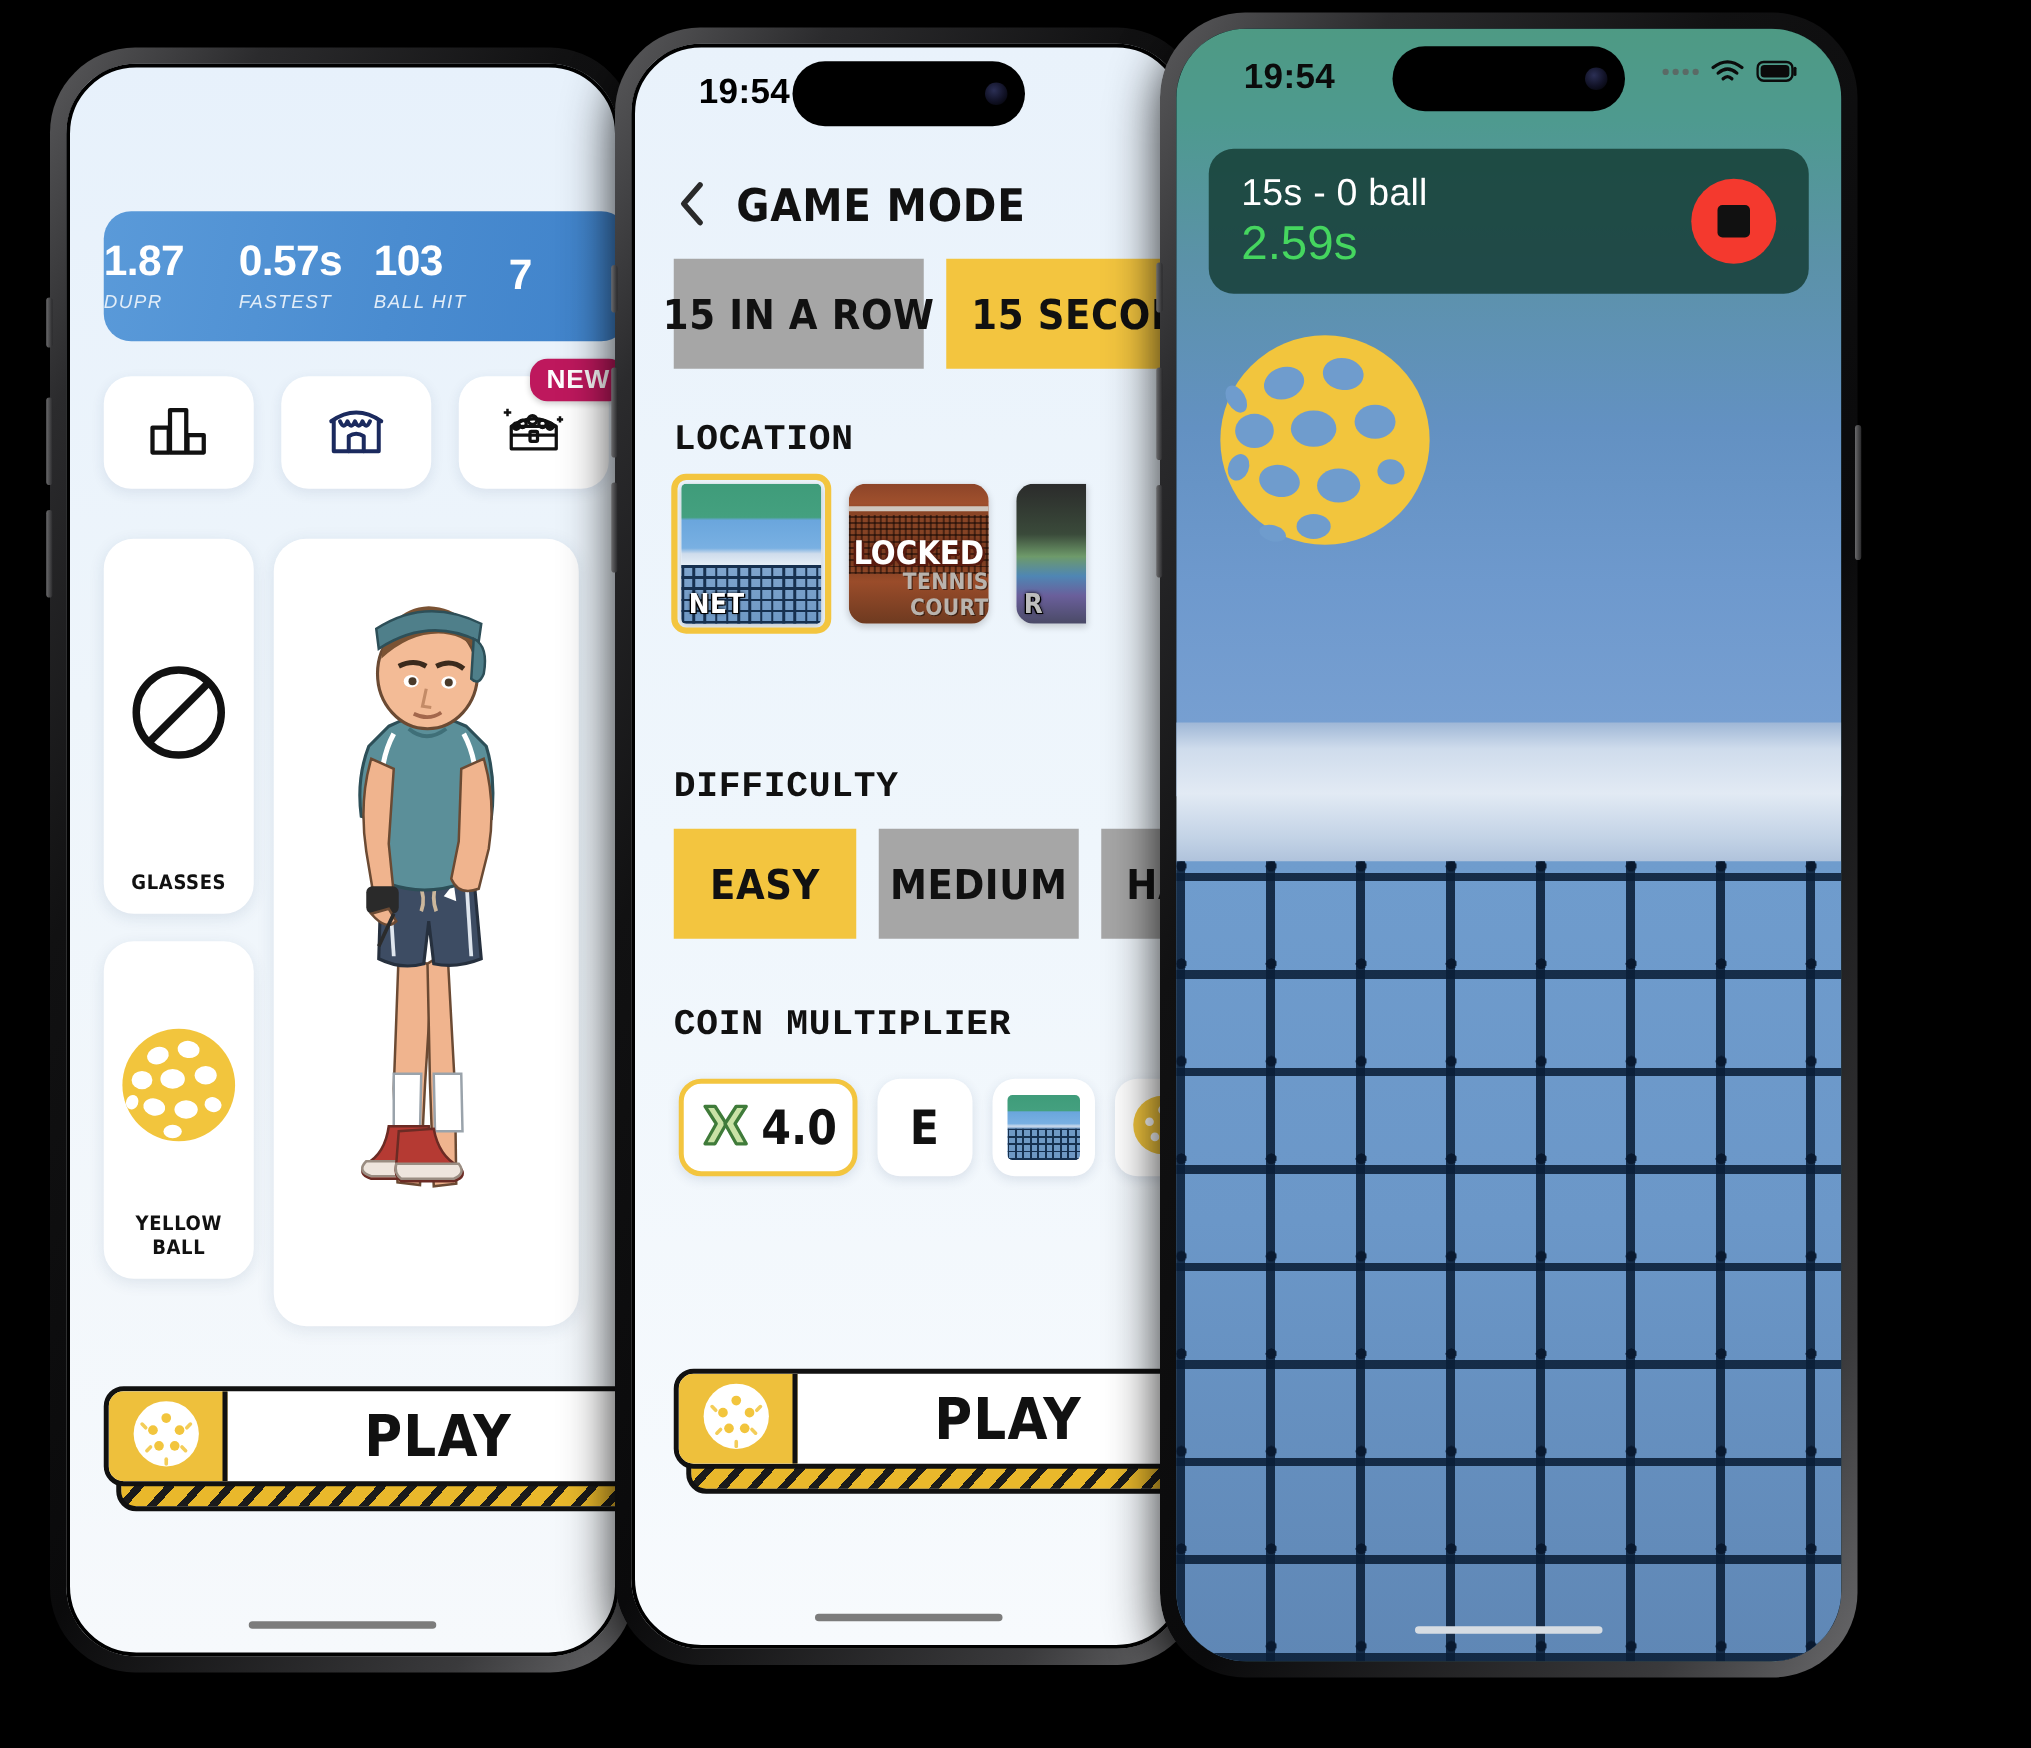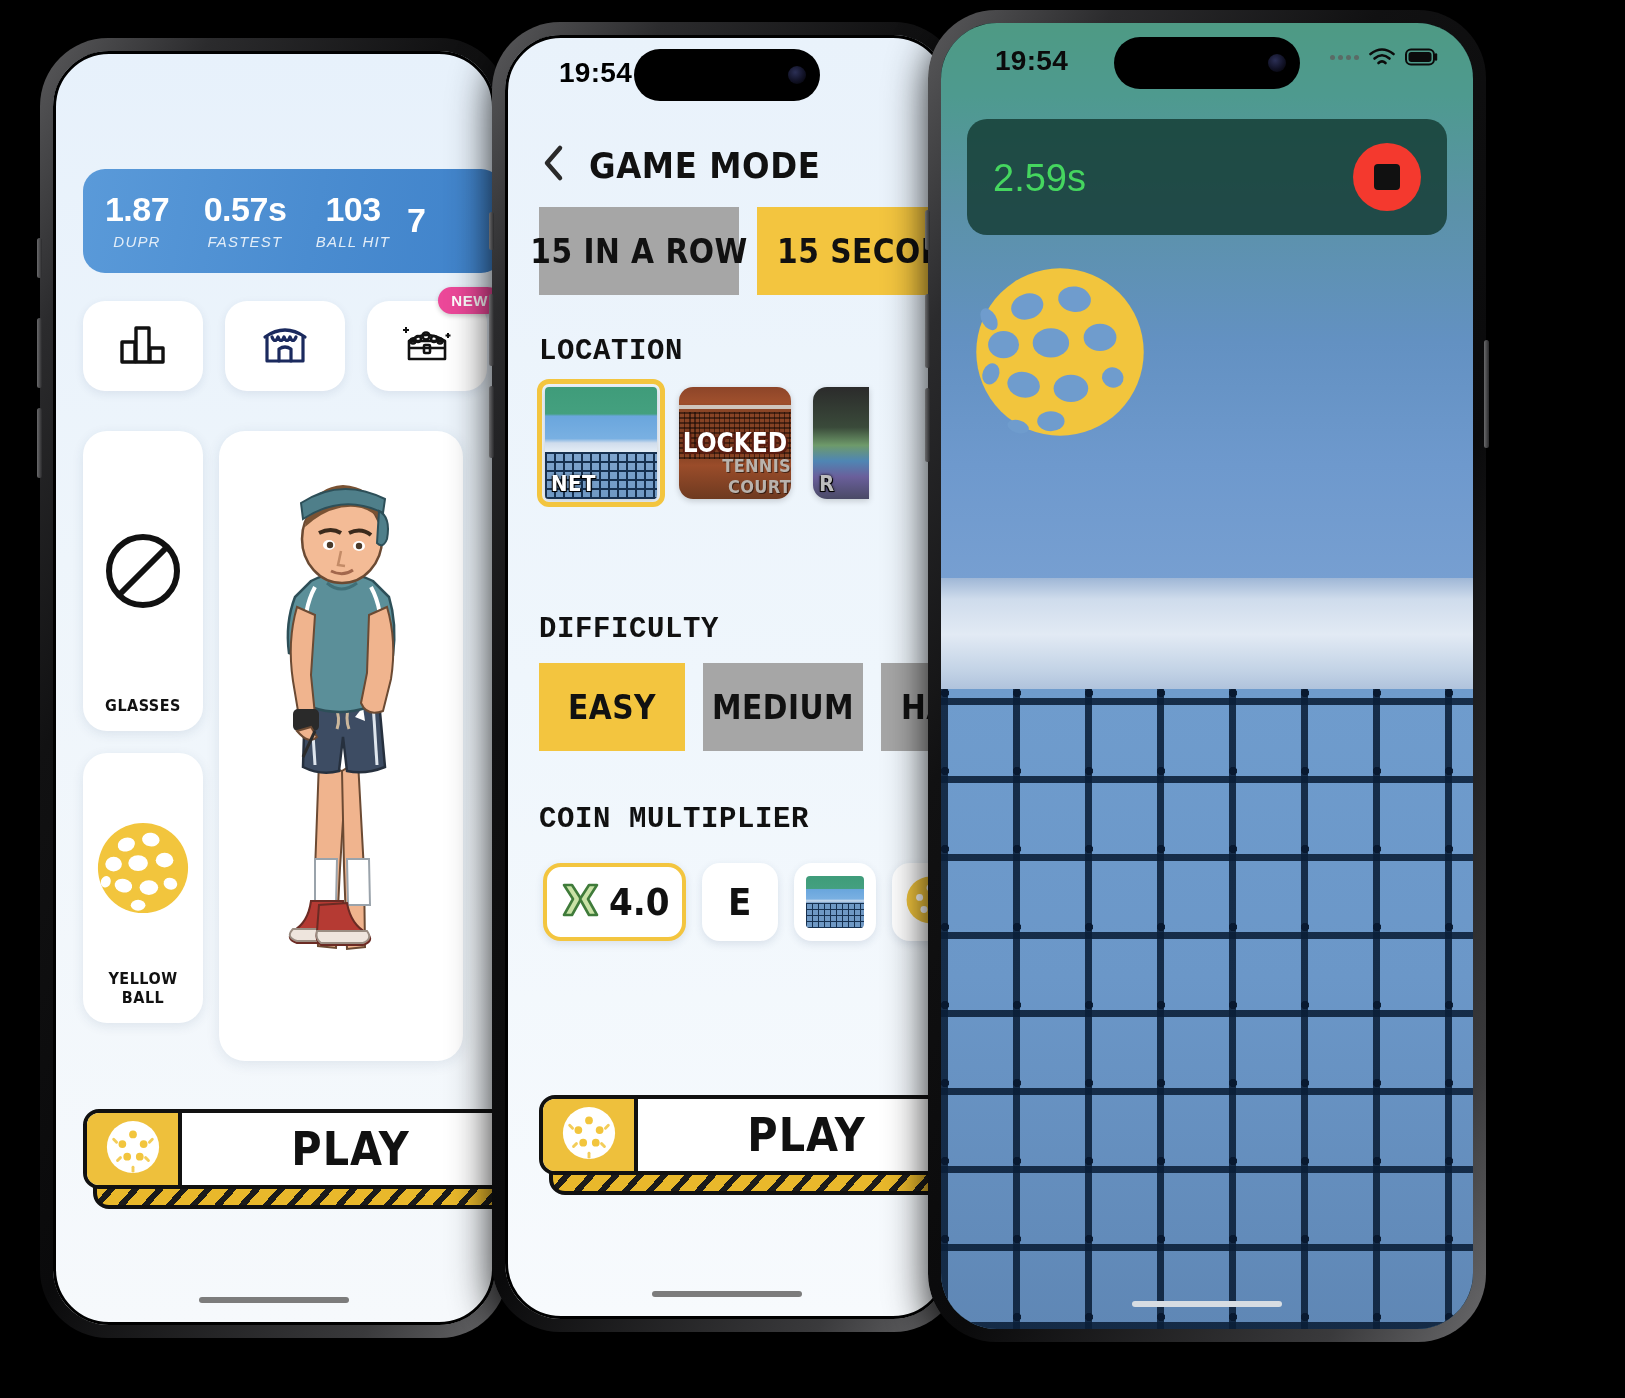--- a/index.html
+++ b/index.html
@@ -47,35 +47,35 @@
   .dots i{ width:5px; height:5px; border-radius:50%; background:#aeb6bd; display:block; }
   .wifi svg, .batt svg{ display:block; }
 
   
   #phone1 .inner{ background:linear-gradient(180deg,#e7f1fb 0%,#eef5fb 40%,#f6f9fc 100%); }
   .statsbar{
     position:absolute; left:30px; top:118px; width:420px; height:104px;
     background:linear-gradient(100deg,#5a9ad9 0%,#4a8cd0 55%,#3f82ca 100%);
     border-radius:22px; display:flex; align-items:center; overflow:hidden;
   }
-  .stat{ flex:0 0 auto; width:108px; text-align:center; color:#fff; }
+  .stat{ flex:0 0 auto; width:108px; color:#fff; }
   .stat .v{ font-size:34px; font-weight:700; letter-spacing:-.5px; line-height:1.05; }
   .stat .l{ font-size:15px; font-weight:500; letter-spacing:1.2px; color:#e2edf8; margin-top:6px;font-style:italic; }
   .stat.cut{ width:48px; overflow:hidden; text-align:left; }
 
   .iconrow{ position:absolute; left:30px; top:250px; display:flex; gap:22px; }
   .iconcard{
     width:120px; height:90px; background:#fff; border-radius:22px;
     display:flex; align-items:center; justify-content:center;
     box-shadow:0 3px 10px rgba(30,60,100,.09);
     position:relative;
   }
   .newbadge{
-    position:absolute; right:-14px; top:-14px; background:#ec4899; color:#fff;
-    font-size:15px; font-weight:800; letter-spacing:.6px;
+    position:absolute; right:-14px; top:-14px; background:#be185d; color:#fff;
+    font-size:21px; font-weight:800; letter-spacing:.6px;
     padding:5px 13px; border-radius:14px; box-shadow:0 2px 5px rgba(0,0,0,.2);
   }
 
   .leftcards{ position:absolute; left:30px; top:380px; width:120px; }
   .slotcard{
     width:120px; background:#fff; border-radius:24px;
     box-shadow:0 3px 12px rgba(30,60,100,.10);
     display:flex; flex-direction:column; align-items:center; justify-content:space-between;
     padding:18px 18px 16px;
   }
@@ -582,20 +582,21 @@
               <rect x="1" y="1.5" width="28" height="15" rx="5" fill="none" stroke="#0b0b0b" stroke-width="2"></rect>
               <rect x="3.5" y="4" width="23" height="10" rx="3" fill="#0b0b0b"></rect>
               <path d="M31 6.5 v5" stroke="#0b0b0b" stroke-width="2.4" stroke-linecap="round"></path>
             </svg>
           </span>
         </div>
       </div>
 
       <div class="hudcard">
         <div class="lines">
+          <div class="hud-t1">15s - 0 ball</div>
           <div class="hud-t2">2.59s</div>
         </div>
         <div class="stopbtn">
           <span></span>
         </div>
       </div>
 
       <div class="flyball">
         <span>
           <svg width="182" height="182" viewBox="0 0 100 100">

